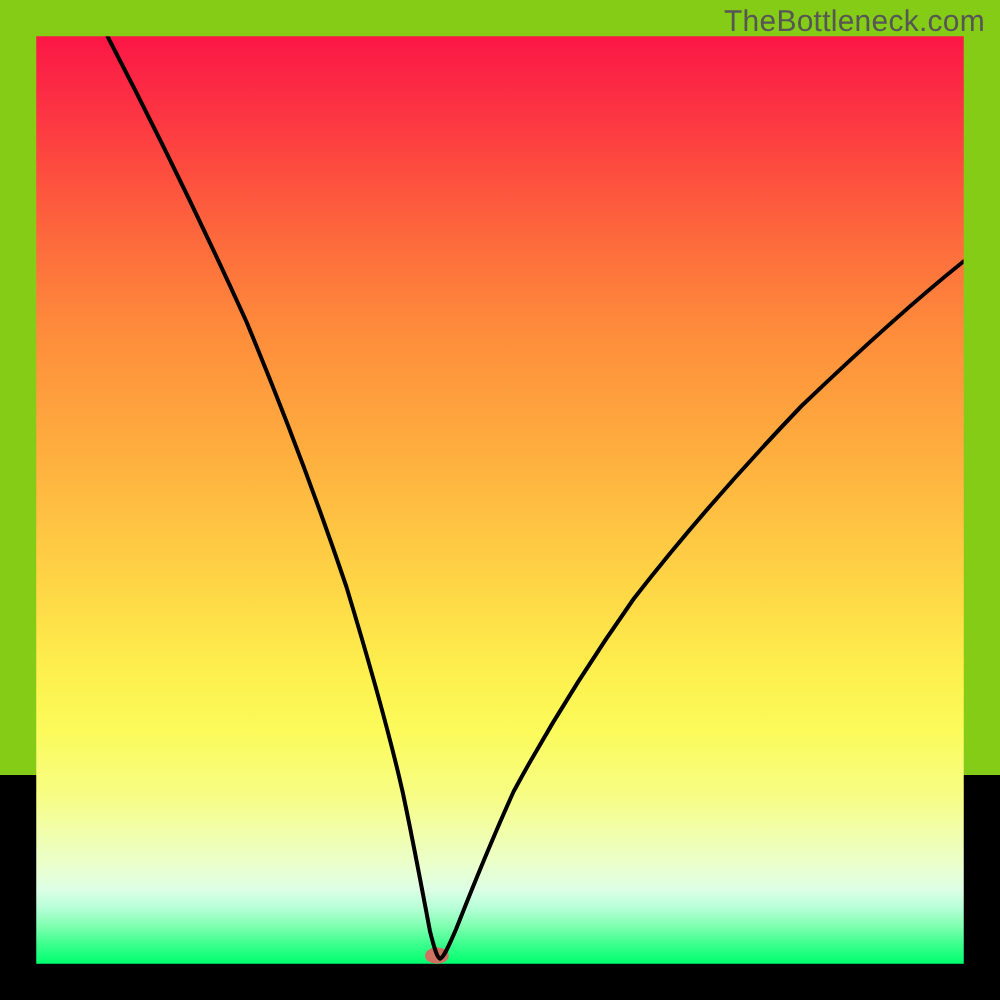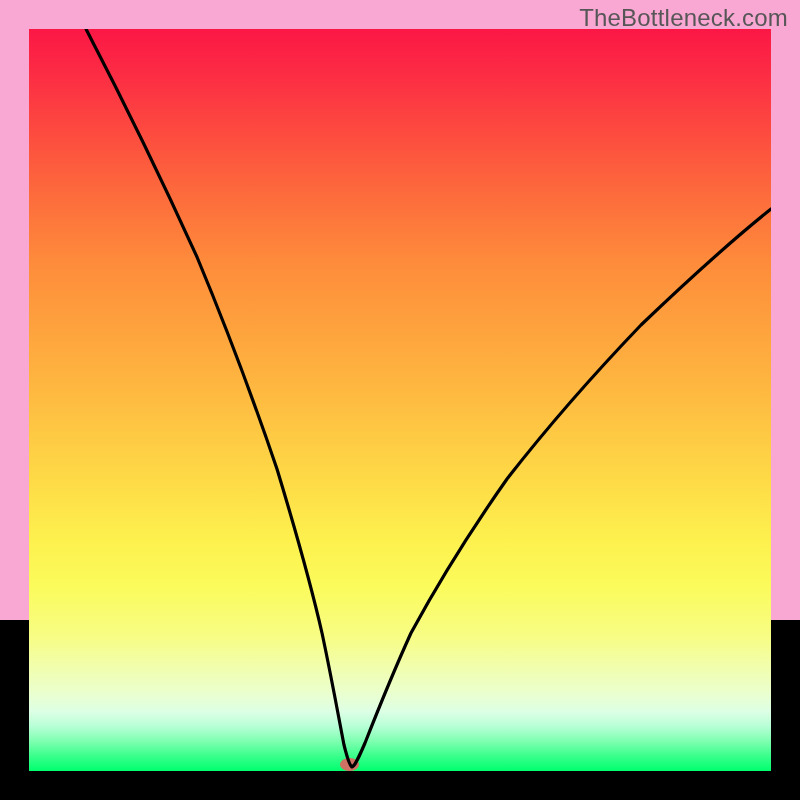--- a/index.html
+++ b/index.html
@@ -1,21 +1,21 @@
 <!DOCTYPE html>
 <html><head>
 <meta charset="utf-8">
 <style>
   * { margin: 0; padding: 0; box-sizing: border-box; }
   html, body { width: 800px; height: 800px; overflow: hidden; background: #000; }
   .frame {
     position: relative;
     width: 800px;
     height: 620px;
-    background: #f9a8d4;
+    background: #84cc16;
   }
   .watermark {
     position: absolute;
     top: 4px;
     right: 12px;
     font-family: Arial, Helvetica, sans-serif;
     font-size: 24px;
     font-weight: 500;
     color: #565656;
     letter-spacing: 0.2px;

